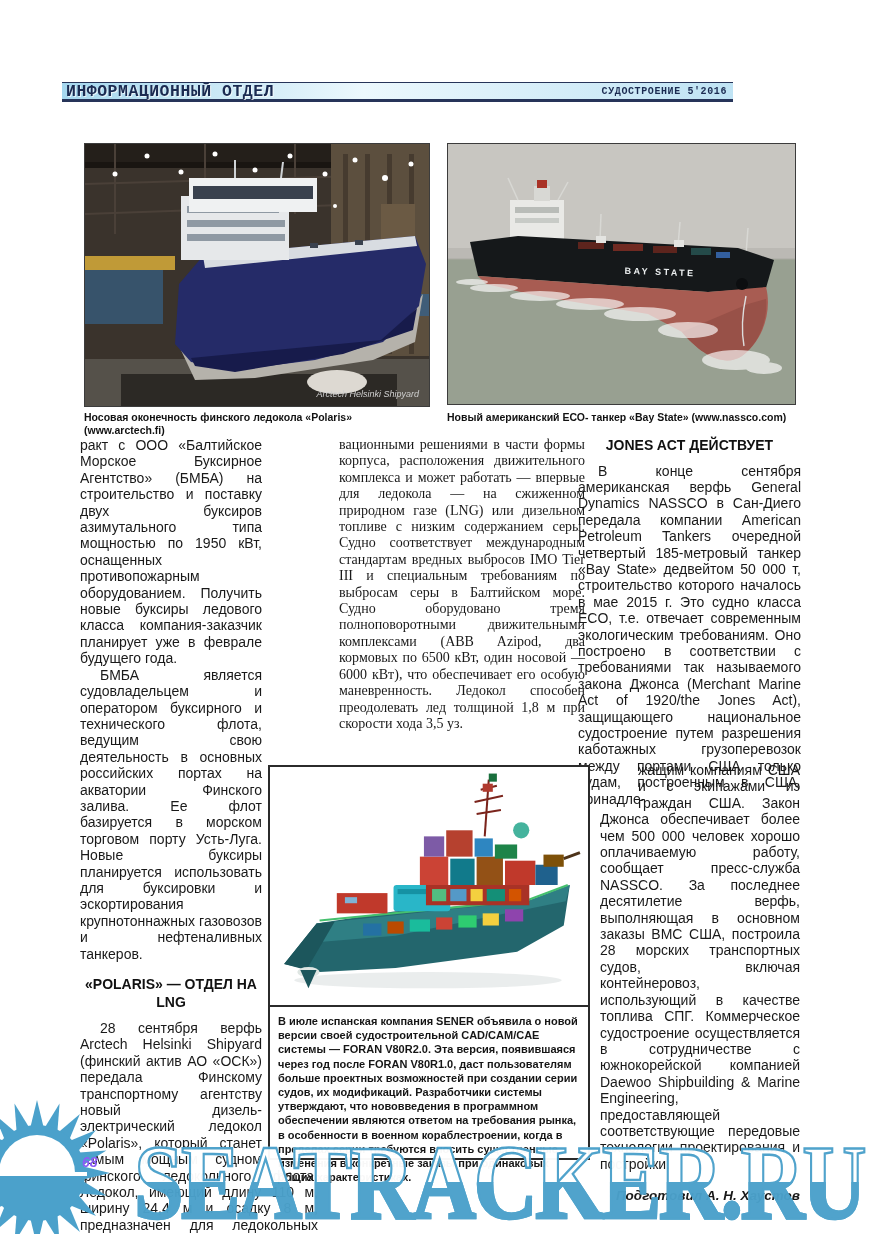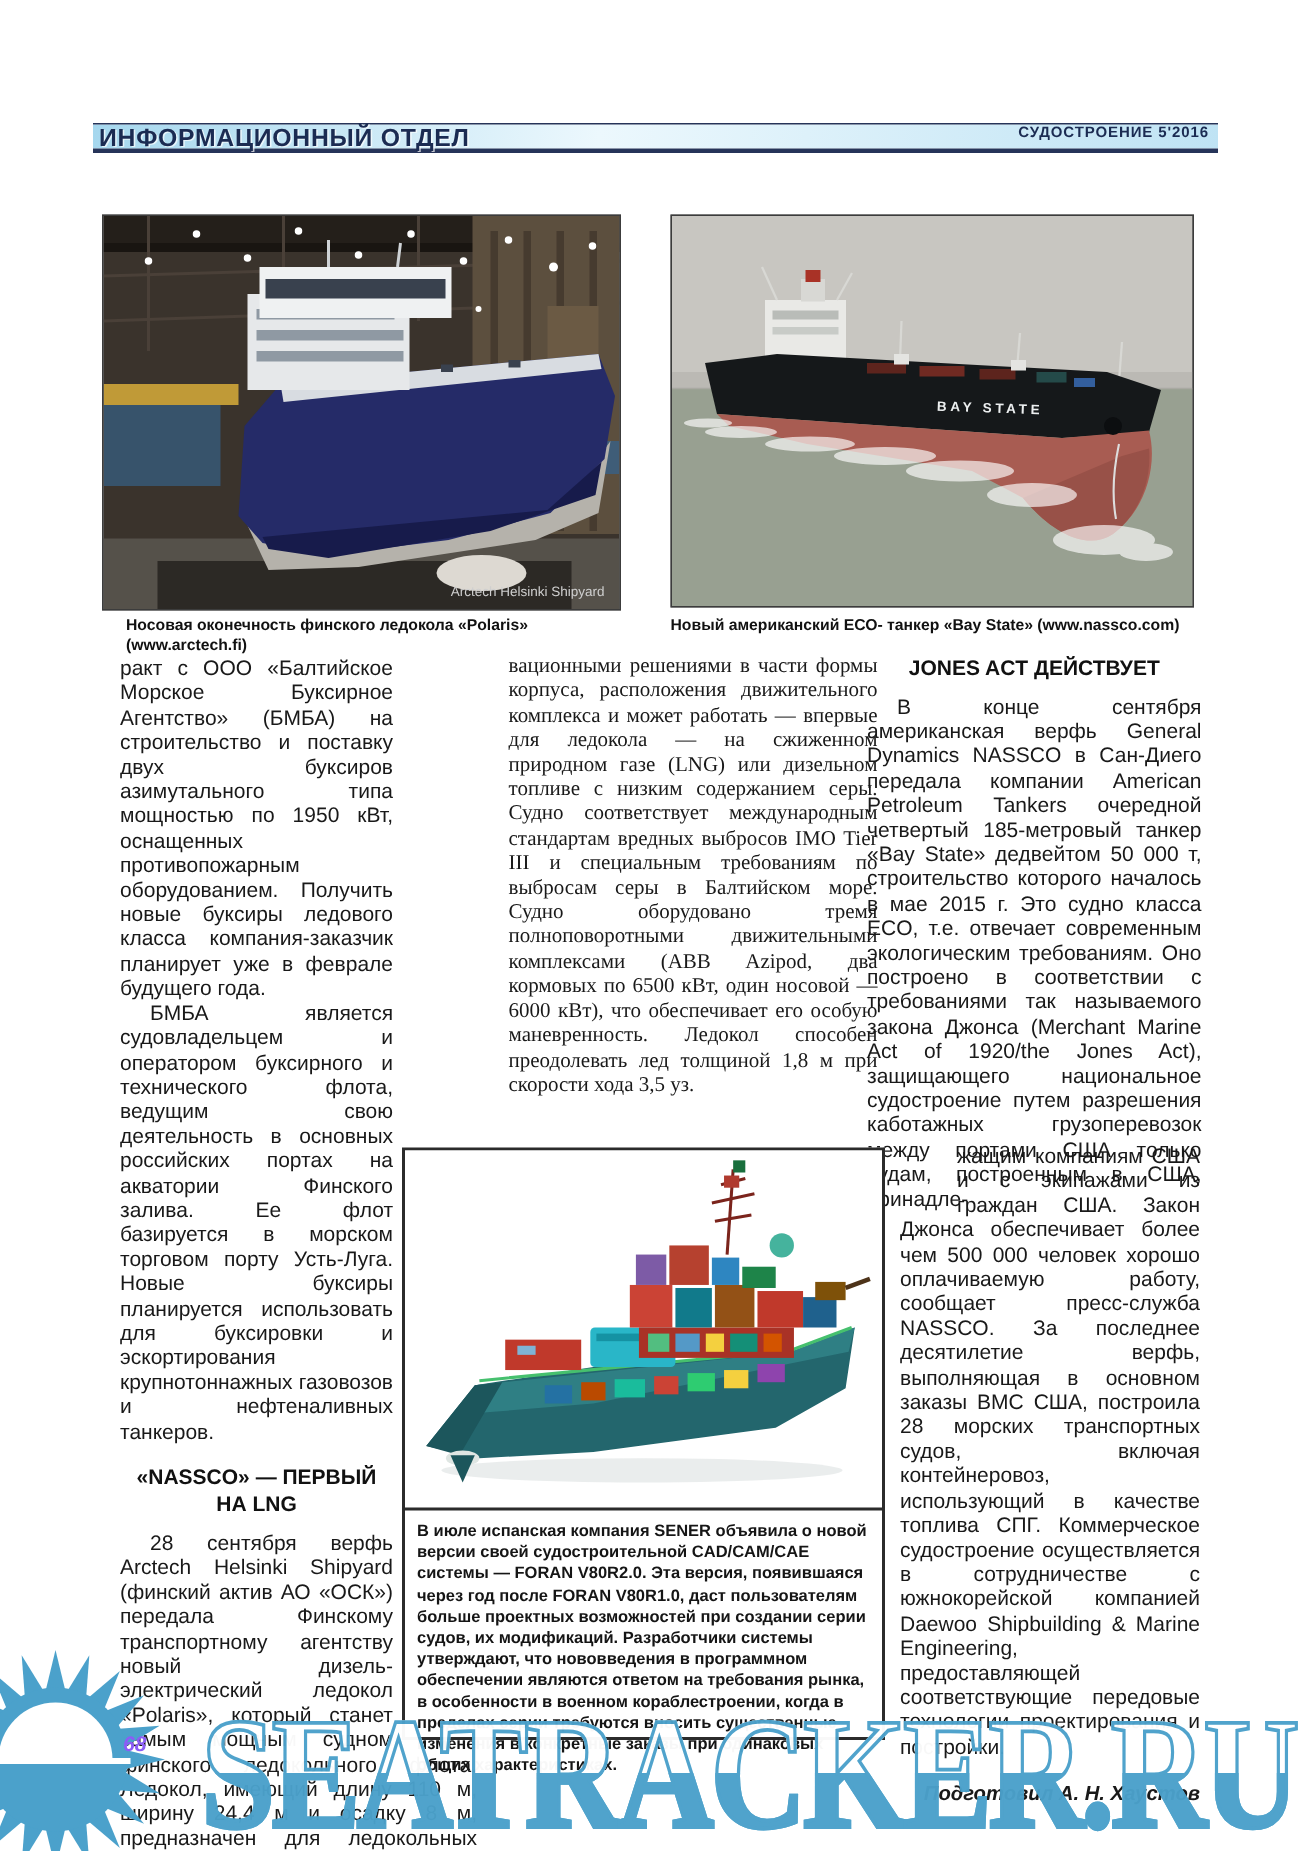--- a/index.html
+++ b/index.html
@@ -2,34 +2,34 @@
 <html lang="ru"><head>
 <meta charset="utf-8">
 <style>
   html,body{margin:0;padding:0;background:#ffffff;}
   .page{
     position:relative; width:872px; height:1234px; overflow:hidden;
     background:#ffffff; font-family:"Liberation Sans", sans-serif; color:#191919;
   }
   
   .topbar{
-    position:absolute; left:62px; top:82px; width:750px; height:20px;
+    position:absolute; left:62px; top:82px; width:671px; height:20px;
     background:linear-gradient(100deg,#a5d7ee 0%, #ecf8fd 45%, #bfe3f4 100%);
     border-top:1px solid #263459; border-bottom:3px solid #263459;
-    display:flex; justify-content:space-between;
-    box-sizing:border-box; padding:0 6px 0 4px;
+    display:flex; align-items:center; justify-content:space-between;
+    box-sizing:border-box; padding:0 6px 0 4px;font-family:Liberation Mono, monospace;
   }
   .topbar-title{
     font-size:16.5px; font-weight:700; color:#1b2b52; letter-spacing:.5px;
     text-shadow:1px 1px 0 rgba(255,255,255,.7);
   }
   .topbar-issue{ font-size:10px; font-weight:700; color:#1b2b52; letter-spacing:.6px;}
   
   .photo{ position:absolute; border:1px solid #3c3c3c; overflow:hidden; background:#777;}
-  .photo-left{ left:68px; top:143px; width:344px; height:262px;}
+  .photo-left{ left:84px; top:143px; width:344px; height:262px;font-style:italic;}
   .photo-right{ left:447px; top:143px; width:347px; height:260px;}
   .photo svg{ display:block;}
   .caption{ position:absolute; font-size:10.5px; font-weight:700; color:#111; line-height:1.2;}
   .caption-left{ left:84px; top:411px; width:346px;}
   .caption-right{ left:447px; top:411px; width:349px;}
   
   .col{ position:absolute; font-size:14px; line-height:16.4px; text-align:justify; hyphens:auto;}
   .col p{ margin:0;}
   .col p.ind{ text-indent:20px;}
   .col1{ left:80px; top:437px; width:238px;}
@@ -203,21 +203,21 @@
     </svg>
   </figure>
 
   <div class="caption caption-left">Носовая оконечность финского ледокола «Polaris» (www.arctech.fi)</div>
   <div class="caption caption-right">Новый американский ЕСО- танкер «Bay State» (www.nassco.com)</div>
 
   <div class="col col1">
     <div class="inset-push"></div>
     <p>ракт с ООО «Балтийское Морское Буксирное Агентство» (БМБА) на строительство и поставку двух буксиров азимутального типа мощностью по 1950 кВт, оснащенных противопожарным оборудованием. Получить новые буксиры ледового класса компания-заказчик планирует уже в феврале будущего года.</p>
     <p class="ind">БМБА является судовладельцем и оператором буксирного и технического флота, ведущим свою деятельность в основных российских портах на акватории Финского залива. Ее флот базируется в морском торговом порту Усть-Луга. Новые буксиры планируется использовать для буксировки и эскортирования крупнотоннажных газовозов и нефтеналивных танкеров.</p>
-    <h3 class="subhead">«NASSCO» — ПЕРВЫЙ НА LNG</h3>
+    <h3 class="subhead">«POLARIS» — ОТДЕЛ НА LNG</h3>
     <p class="ind">28 сентября верфь Arctech Helsinki Shipyard (финский актив АО «ОСК») передала Финскому транспортному агентству новый дизель-электрический ледокол «Polaris», который станет самым мощным судном финского ледокольного флота. Ледокол, имеющий длину 110 м, ширину 24,4 м и осадку 8 м, предназначен для ледокольных проводок судов, морских спасательных операций и сбора разливов нефтепродуктов. «Polaris» отличается инно-</p>
   </div>
 
   <div class="col col2">
     <p>вационными решениями в части формы корпуса, расположения движительного комплекса и может работать — впервые для ледокола — на сжиженном природном газе (LNG) или дизельном топливе с низким содержанием серы. Судно соответствует международным стандартам вредных выбросов IMO Tier III и специальным требованиям по выбросам серы в Балтийском море. Судно оборудовано тремя полноповоротными движительными комплексами (ABB Azipod, два кормовых по 6500 кВт, один носовой — 6000 кВт), что обеспечивает его особую маневренность. Ледокол способен преодолевать лед толщиной 1,8 м при скорости хода 3,5 уз.</p>
   </div>
 
   <div class="col col3">
     <h3 class="subhead first">JONES ACT ДЕЙСТВУЕТ</h3>
     <p class="ind">В конце сентября американская верфь General Dynamics NASSCO в Сан-Диего передала компании American Petroleum Tankers очередной четвертый 185-метровый танкер «Bay State» дедвейтом 50 000 т, строительство которого началось в мае 2015 г. Это судно класса ECO, т.е. отвечает современным экологическим требованиям. Оно построено в соответствии с требованиями так называемого закона Джонса (Merchant Marine Act of 1920/the Jones Act), защищающего национальное судостроение путем разрешения каботажных грузоперевозок между портами США только судам, построенным в США, принадле-</p>

